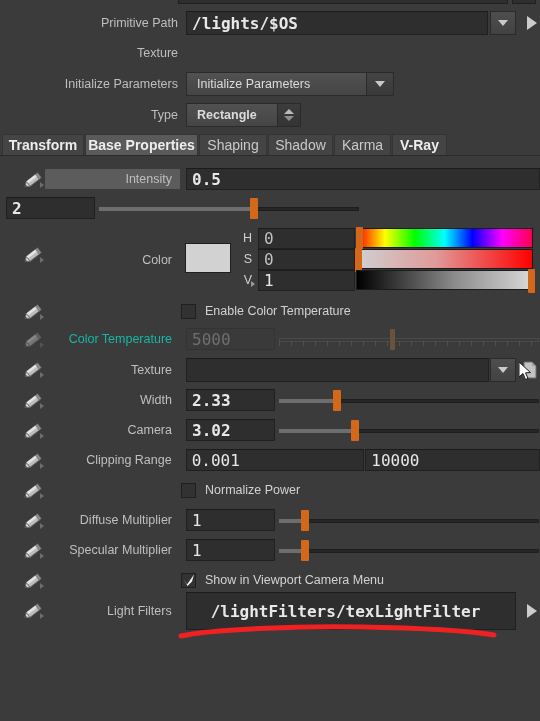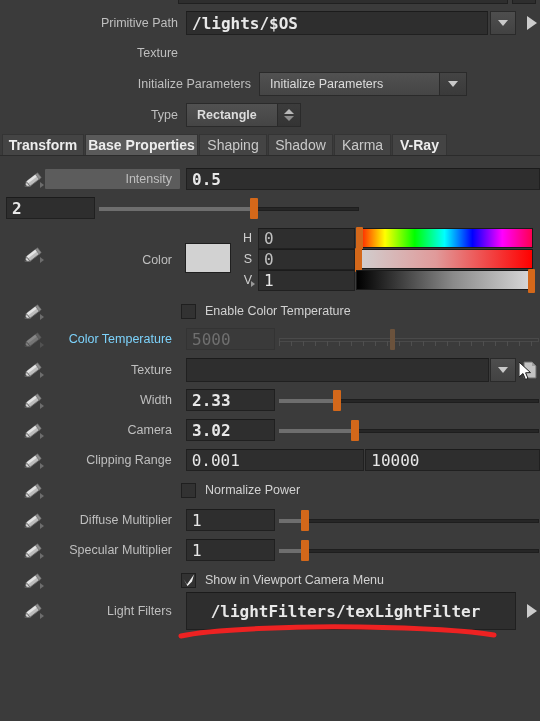--- a/index.html
+++ b/index.html
@@ -12,21 +12,21 @@
     -webkit-font-smoothing:antialiased;
   }
   .panel{position:relative;width:540px;height:721px;background:#3b3b3b;}
 
   
   .row{position:absolute;left:0;width:540px;display:flex;align-items:center;}
   .lbl{
     text-align:right;color:#bfbfbf;font-size:12.5px;
     padding-right:8px;white-space:nowrap;
   }
-  .lbl.dim{color:#7dd3fc;}
+  .lbl.dim{color:#14b8a6;}
   .lbl.hl{background:#5c5c5c;border-radius:1px;}
 
   
   .pencil{position:absolute;left:22px;width:24px;height:20px;}
   .pencil svg{display:block;}
   .ptri{position:absolute;left:40px;width:0;height:0;
     border-left:4px solid #6d6d6d;border-top:3px solid transparent;border-bottom:3px solid transparent;}
 
   
   .fld{
@@ -124,21 +124,21 @@
       <svg width="13" height="16" viewBox="0 0 13 16">
         <polygon points="2,1 2,15 12,8" fill="#cccccc"></polygon>
       </svg>
     </div>
   </div>
 
   <div class="row" style="top:40px;height:26px;">
     <div class="lbl" style="width:178px;">Texture</div>
   </div>
 
-  <div class="row" style="top:71px;height:26px;justify-content:center;">
+  <div class="row" style="top:71px;height:26px;">
     <div class="lbl" style="width:178px;">Initialize Parameters</div>
     <div class="combo raised" style="width:208px;">
       <span>Initialize Parameters</span>
       <span class="stepper" style="background:linear-gradient(#444,#3a3a3a);width:26px;">
         <i style="width:0;height:0;border-left:5px solid transparent;border-right:5px solid transparent;border-top:6px solid #c9c9c9;"></i>
       </span>
     </div>
   </div>
 
   <div class="row" style="top:102px;height:26px;">

